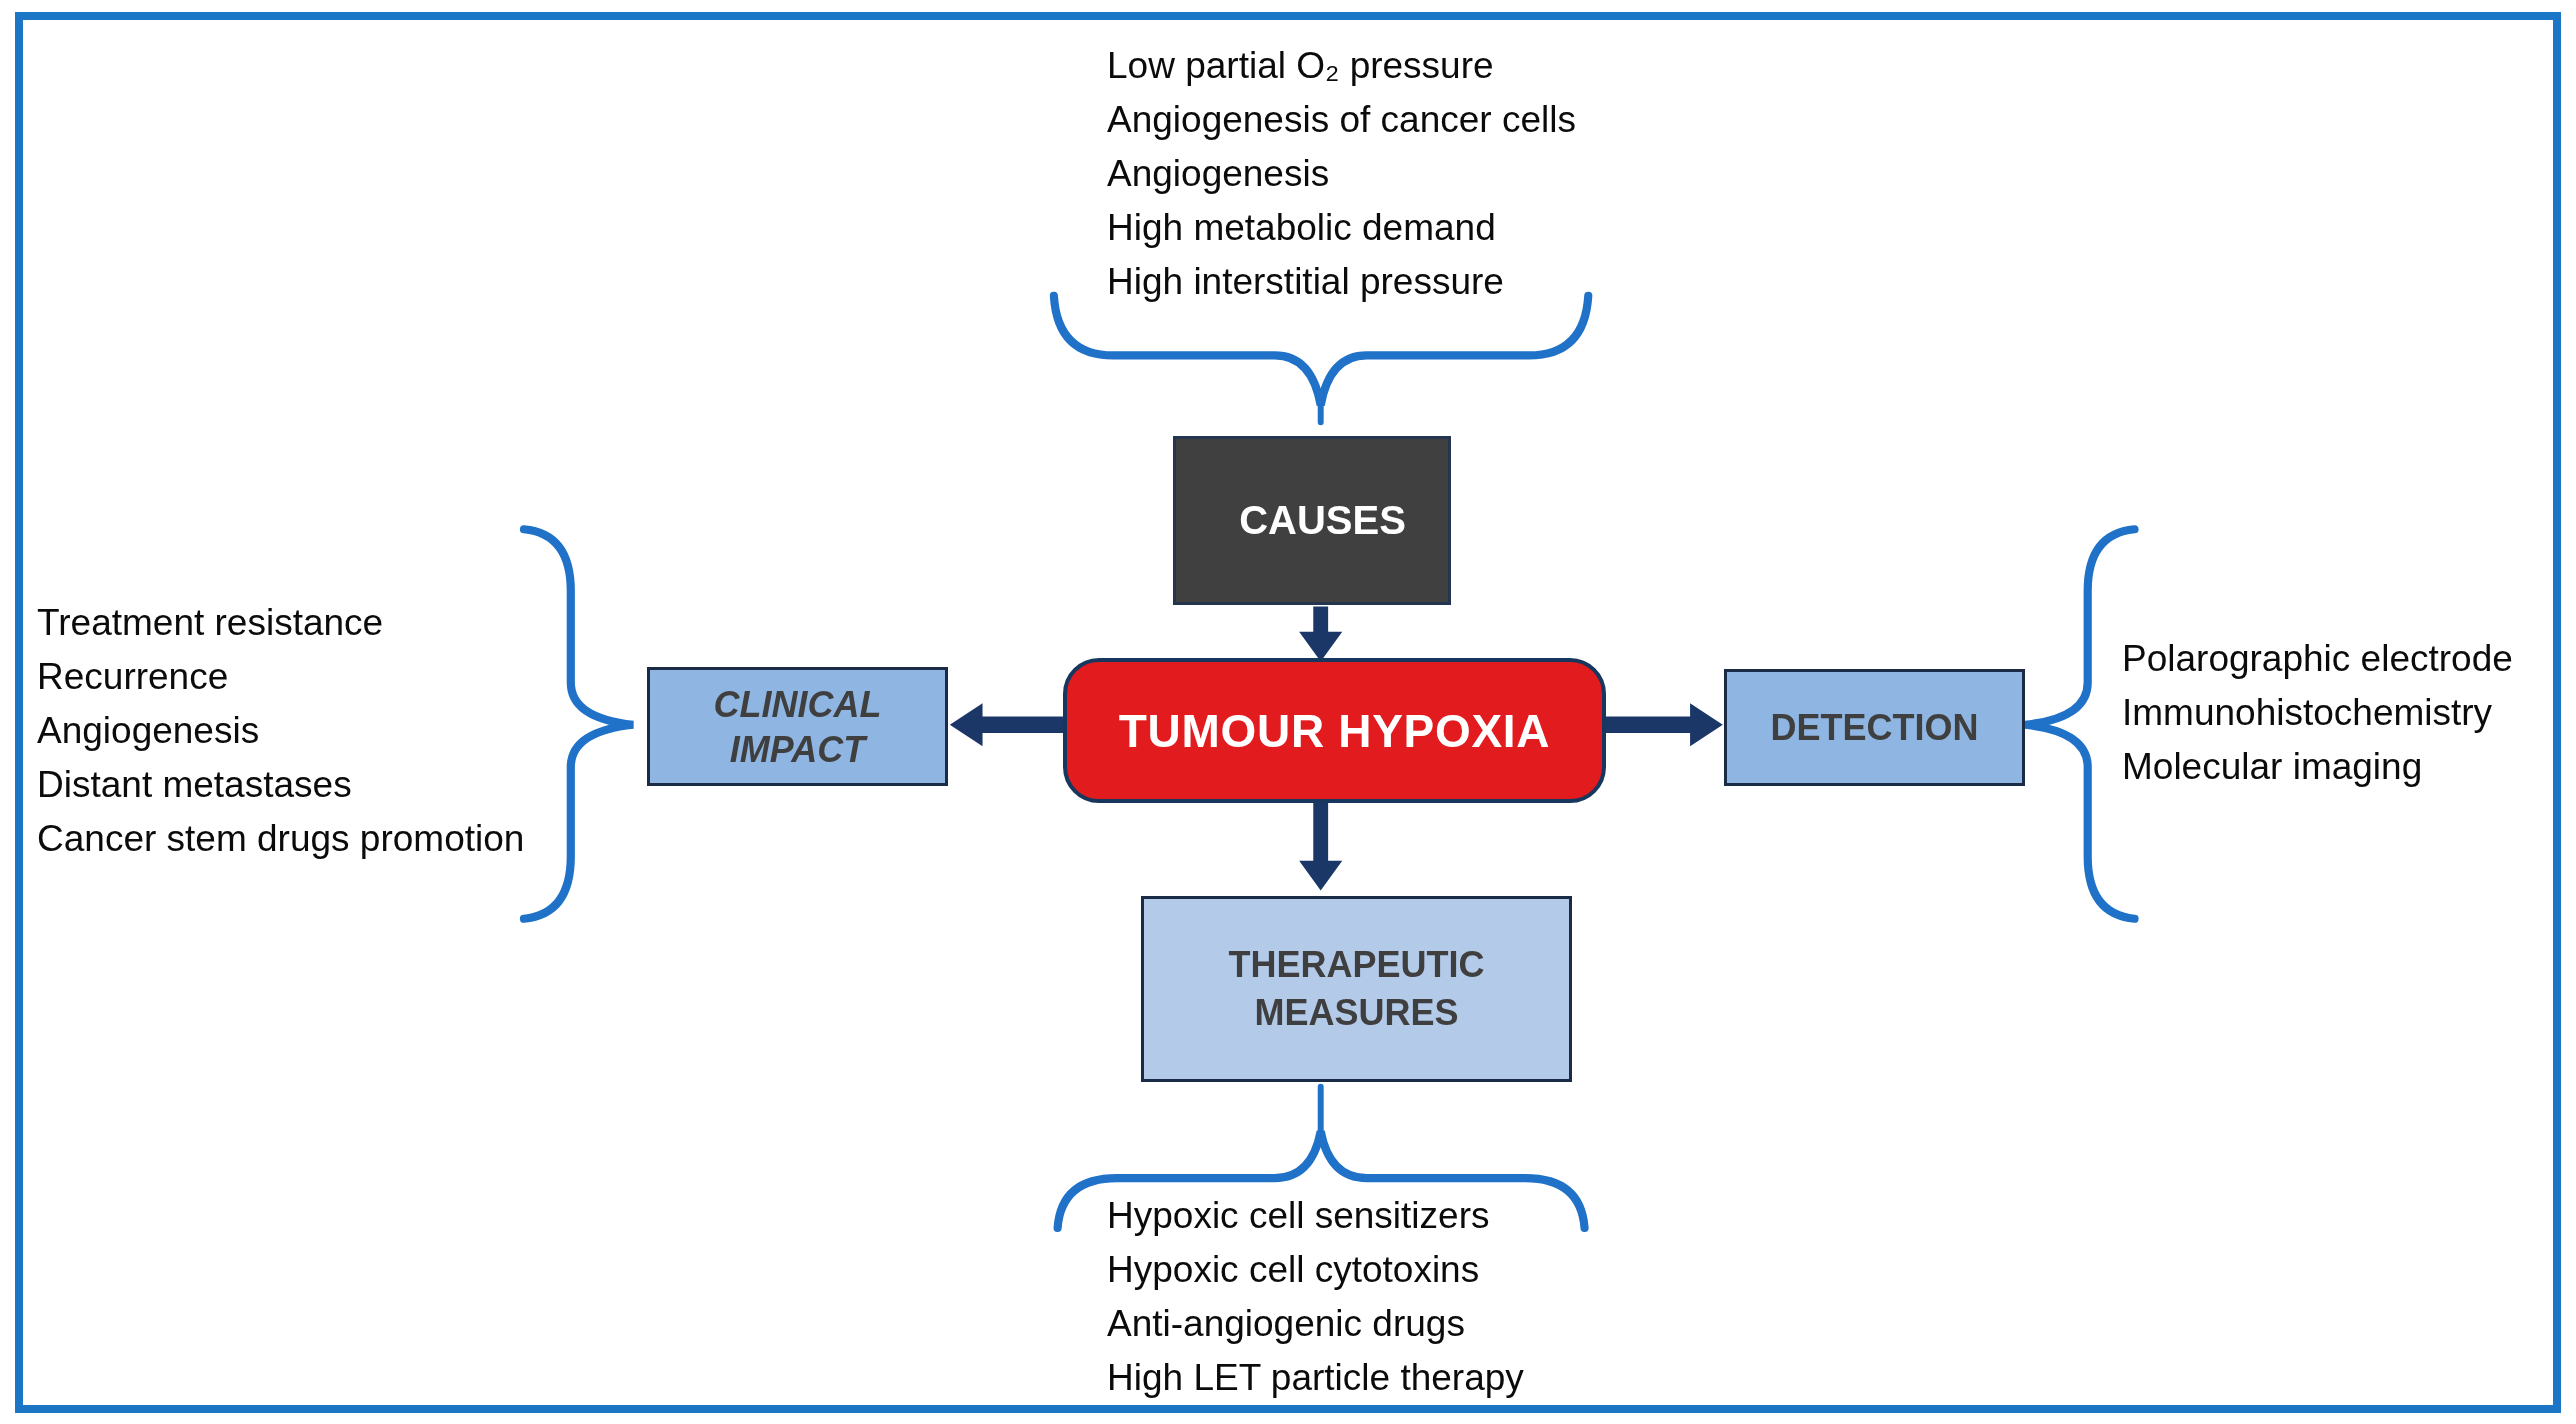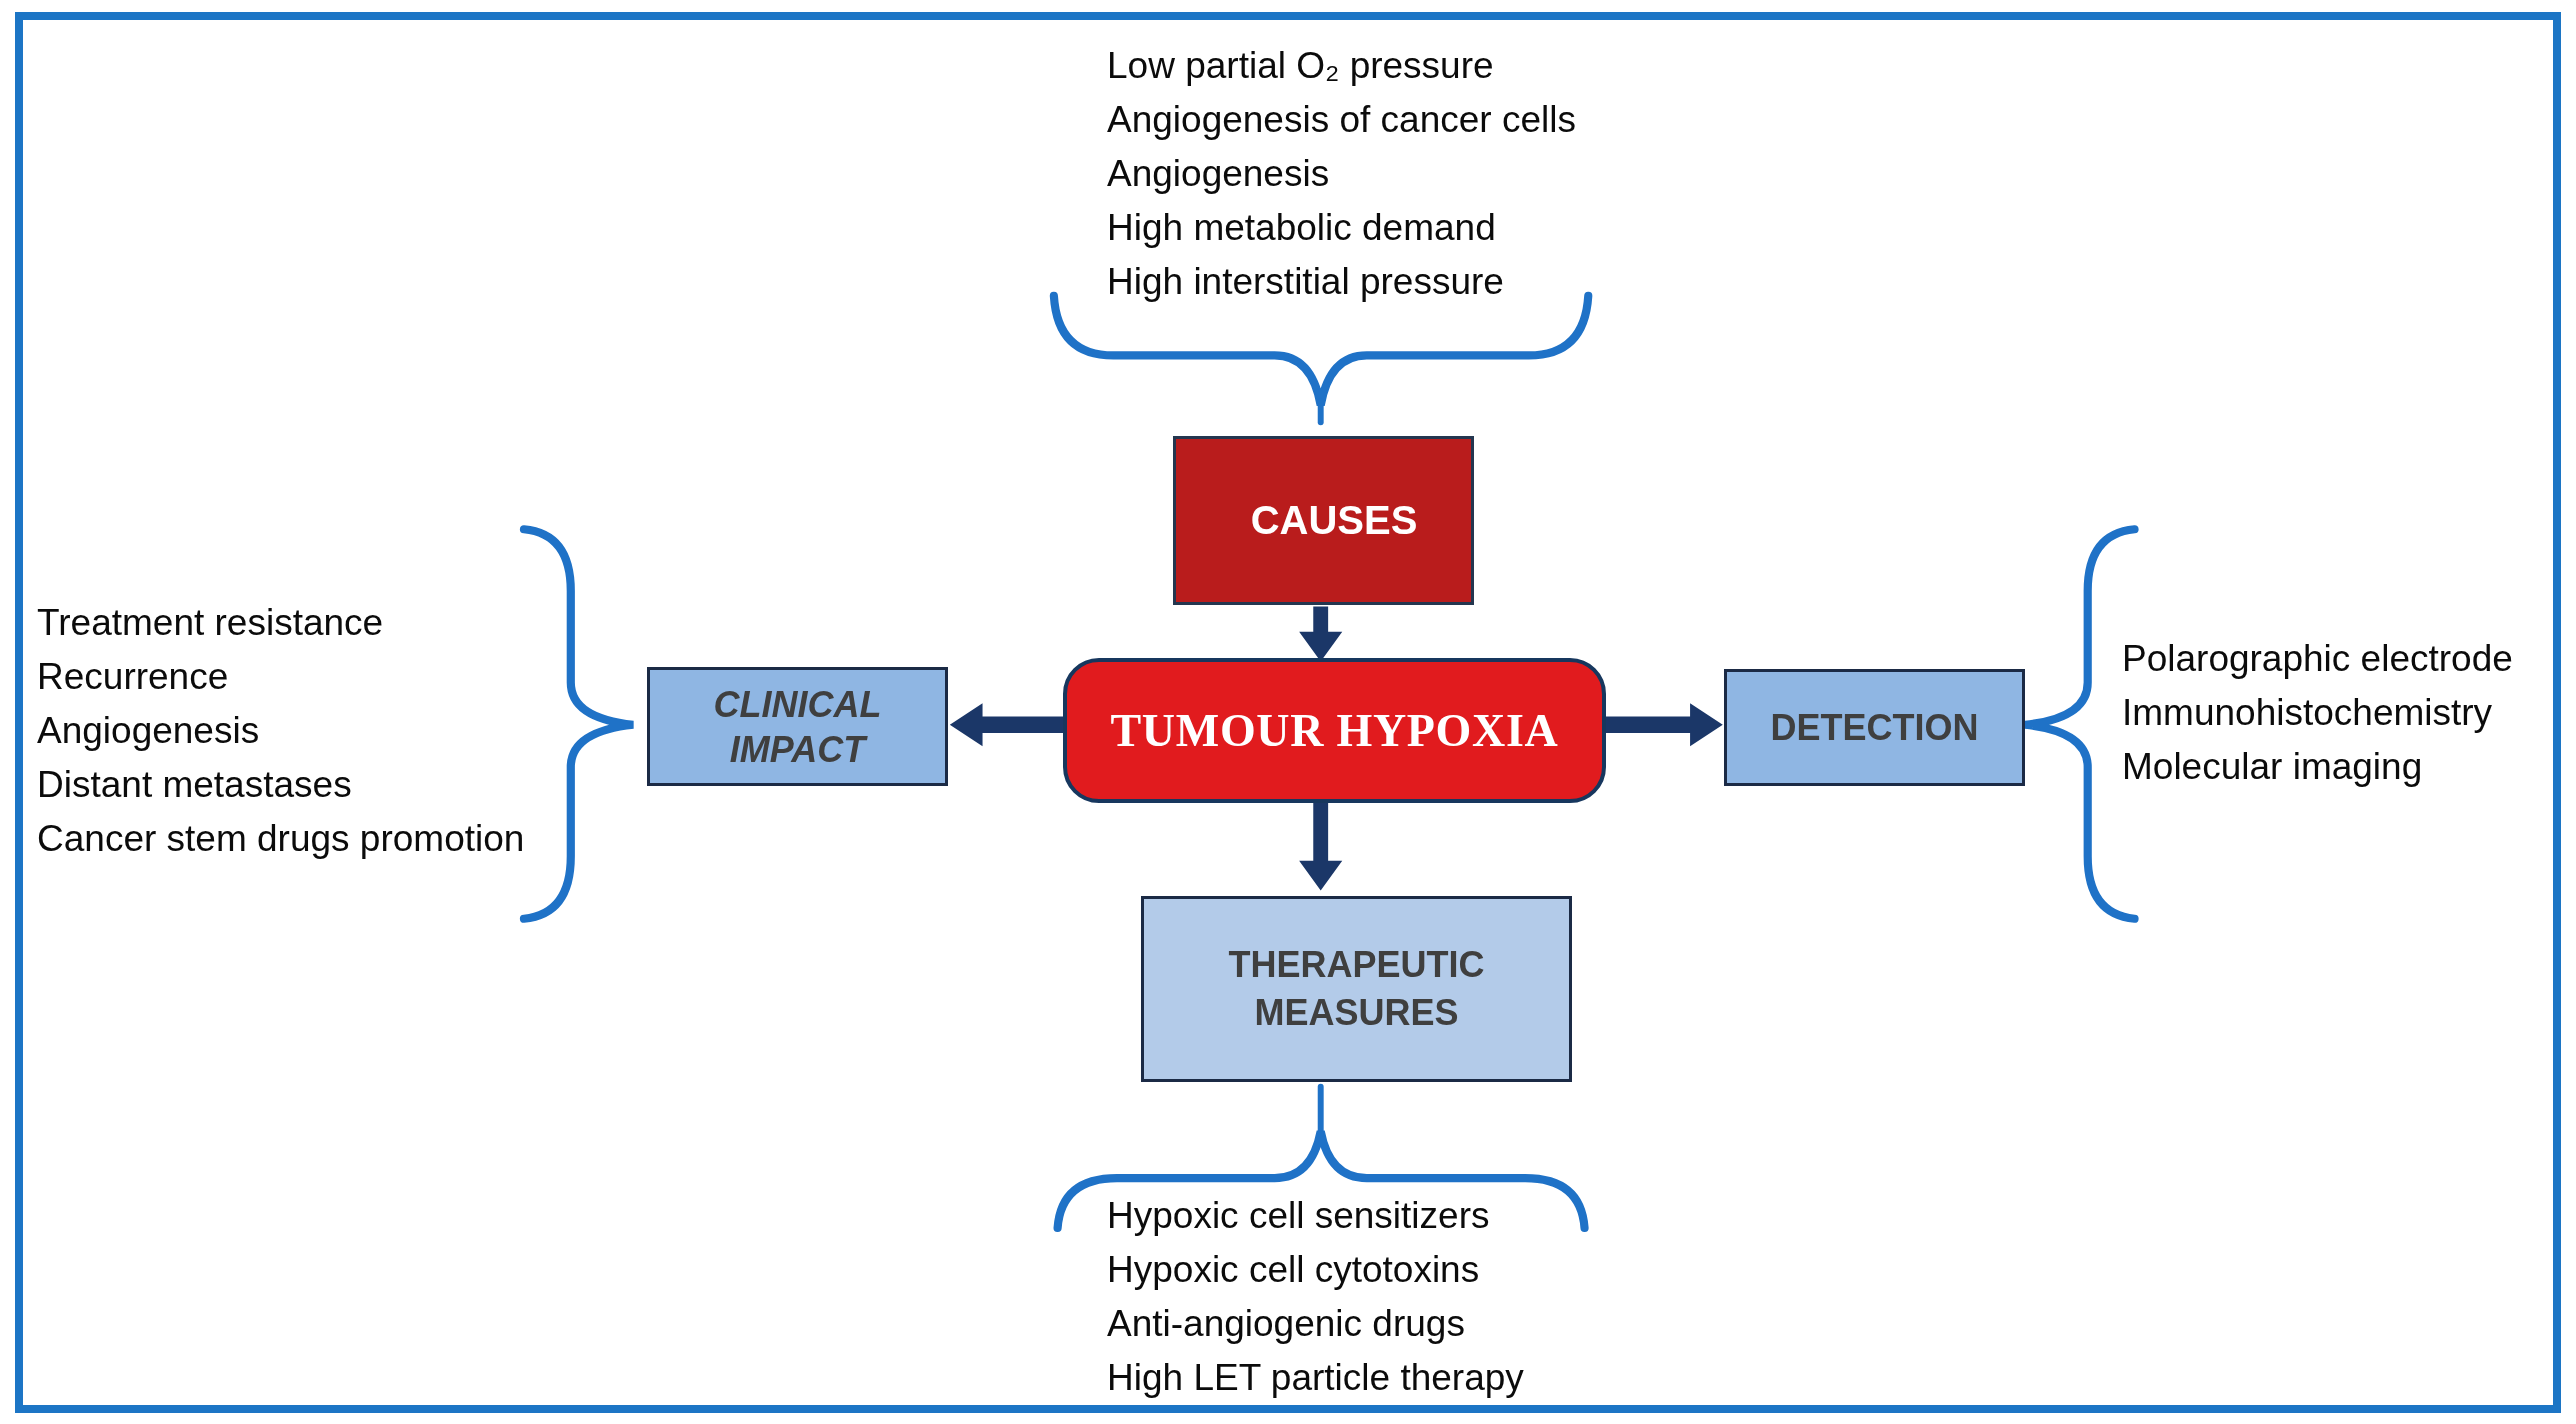--- a/index.html
+++ b/index.html
@@ -5,25 +5,25 @@
   html,body{margin:0;padding:0;background:#ffffff;}
   body{width:2576px;height:1425px;position:relative;overflow:hidden;
        font-family:"Liberation Sans", sans-serif;}
   #frame{position:absolute;left:15px;top:12px;right:15px;bottom:12px;
          border:8.2px solid #1C75C5;background:#ffffff;}
   .abs{position:absolute;}
   .list{color:#0b0b0b;font-size:37px;line-height:54px;white-space:nowrap;}
   .list span{display:block;}
   .box{display:flex;align-items:center;justify-content:center;text-align:center;
        font-weight:bold;box-sizing:border-box;}
-  #causes-box{left:1173px;top:436px;width:301px;height:169px;
-              background:#b91c1c;border:3px solid #24364f;color:#ffffff;font-size:40px;padding-left:21px;}
+  #causes-box{left:1173px;top:436px;width:278px;height:169px;
+              background:#404040;border:3px solid #24364f;color:#ffffff;font-size:40px;padding-left:21px;}
   #hypoxia-box{left:1063px;top:658px;width:543px;height:145px;
                background:#E11B1E;border:4.5px solid #17375E;border-radius:36px;
-               color:#ffffff;font-size:46px;letter-spacing:0.7px;font-family:Liberation Serif, serif;}
+               color:#ffffff;font-size:46px;letter-spacing:0.7px;}
   #clinical-box{left:647px;top:667px;width:301px;height:119px;
                 background:#8FB6E3;border:3.7px solid #1b2a45;color:#3F3F3F;
                 font-size:36px;line-height:45px;padding:0 30px;font-style:italic;}
   #detection-box{left:1724px;top:669px;width:301px;height:117px;
                  background:#8FB6E3;border:3.7px solid #1b2a45;color:#3F3F3F;font-size:36px;}
   #therapy-box{left:1141px;top:896px;width:431px;height:186px;
                background:#B3CBE9;border:3.7px solid #1b2a45;color:#3F3F3F;
                font-size:36px;line-height:48px;padding:0 37px;}
   svg{position:absolute;left:0;top:0;}
 </style>

